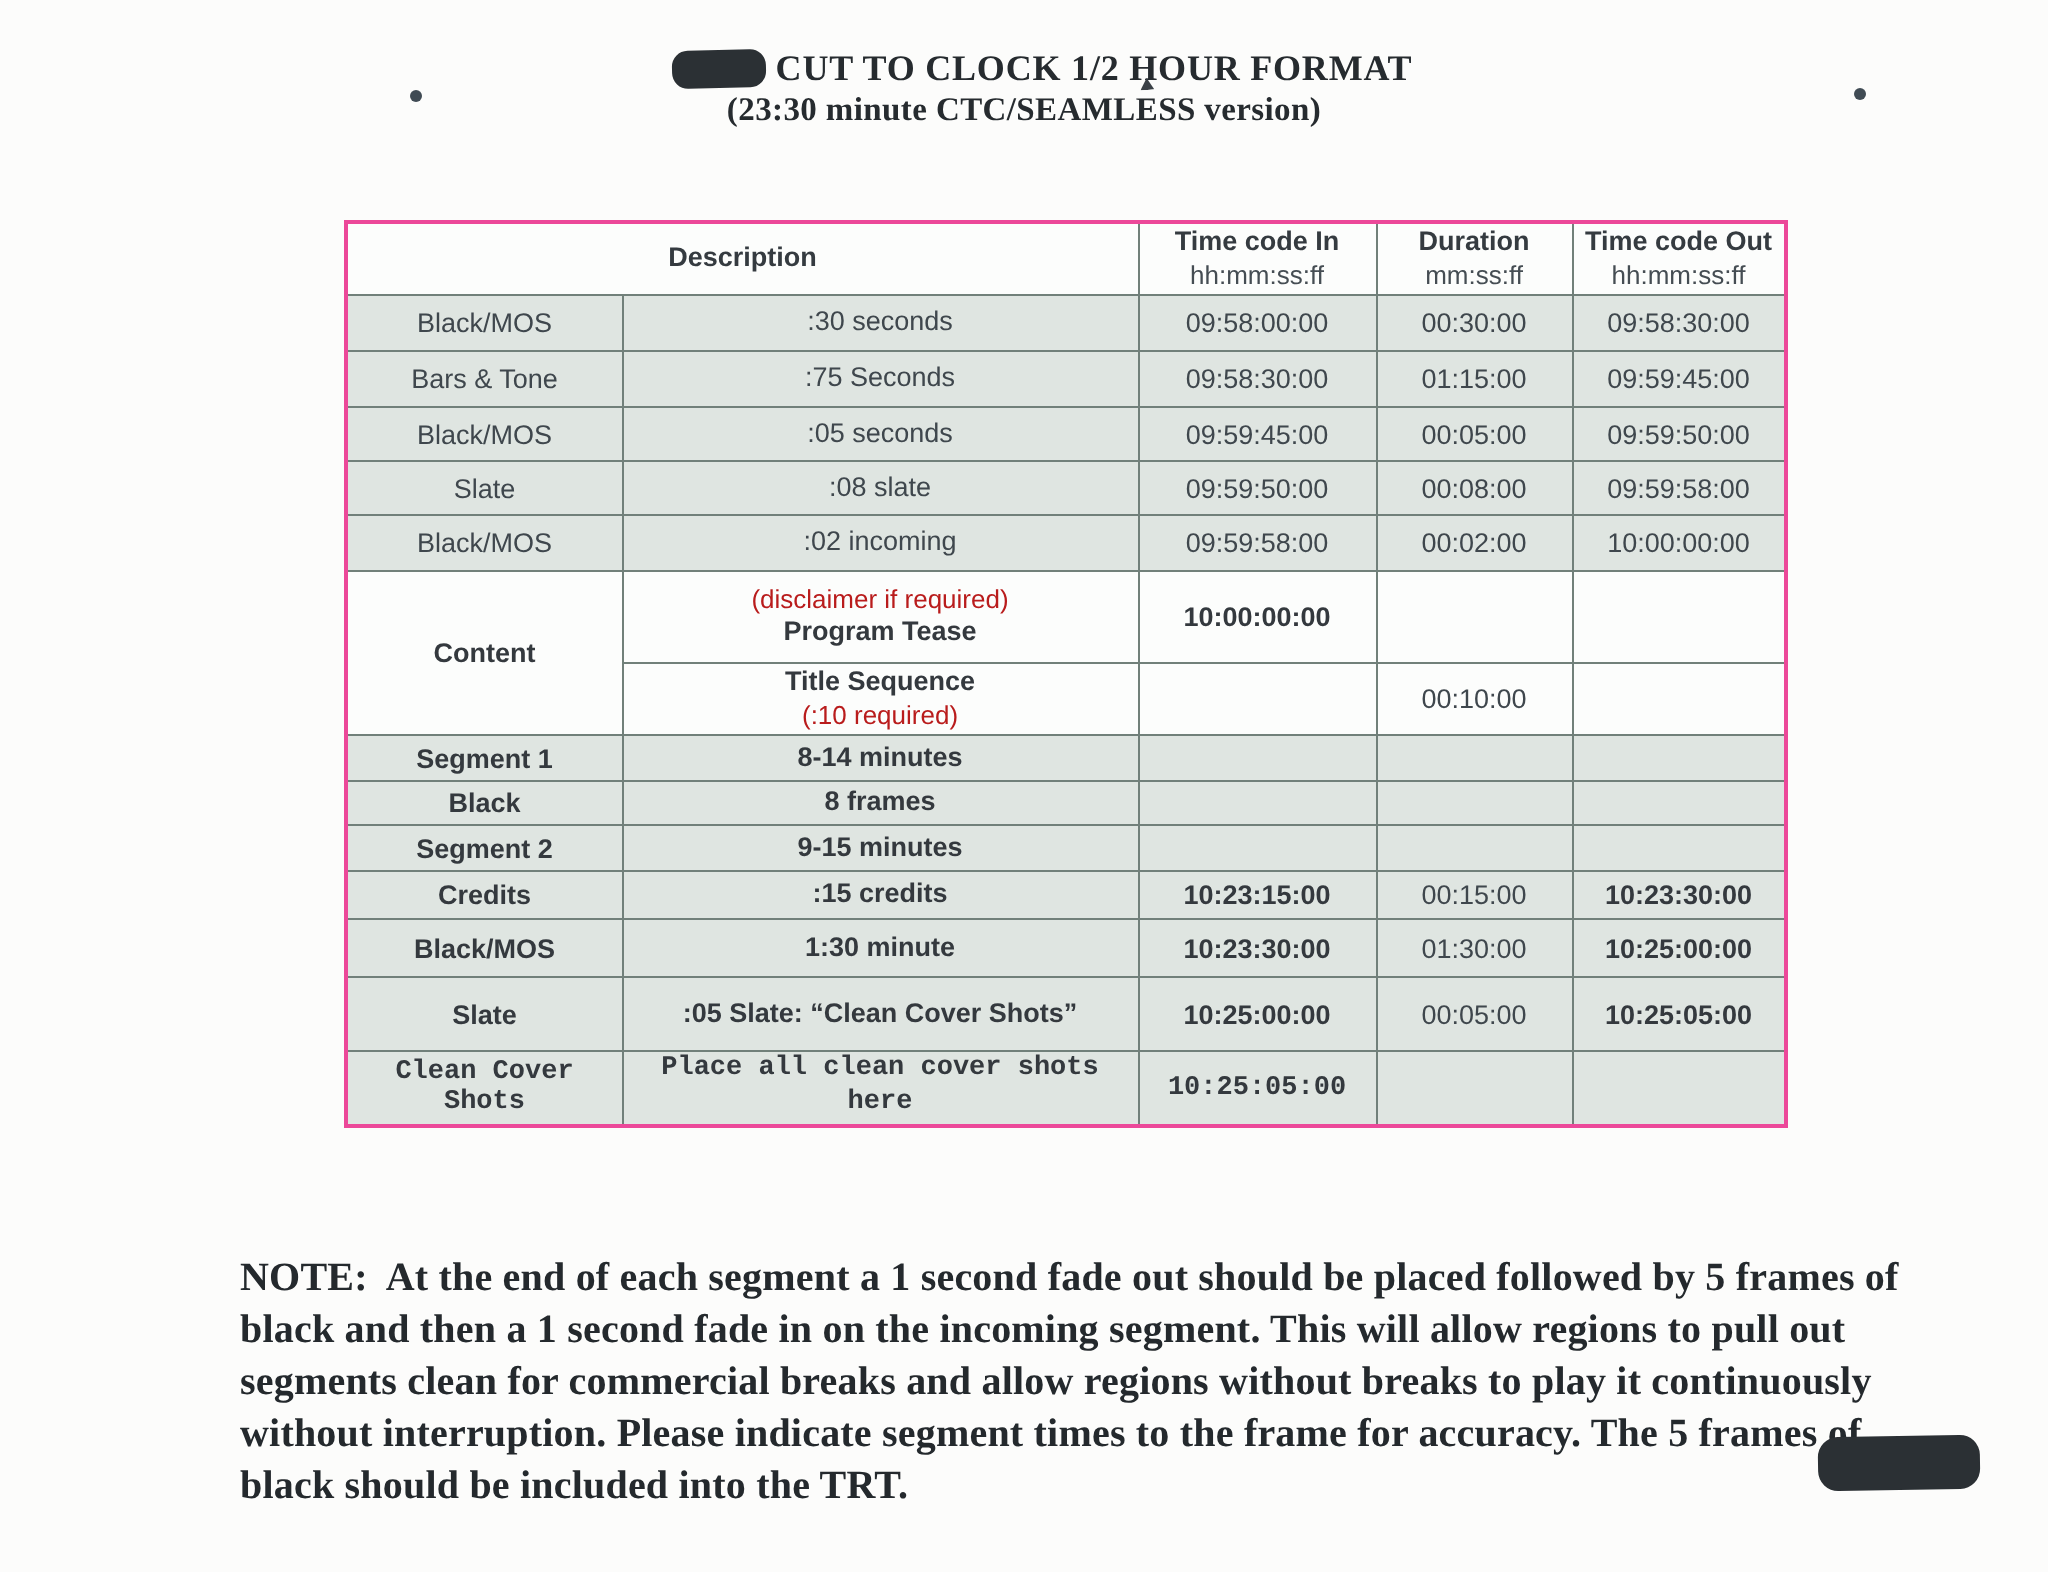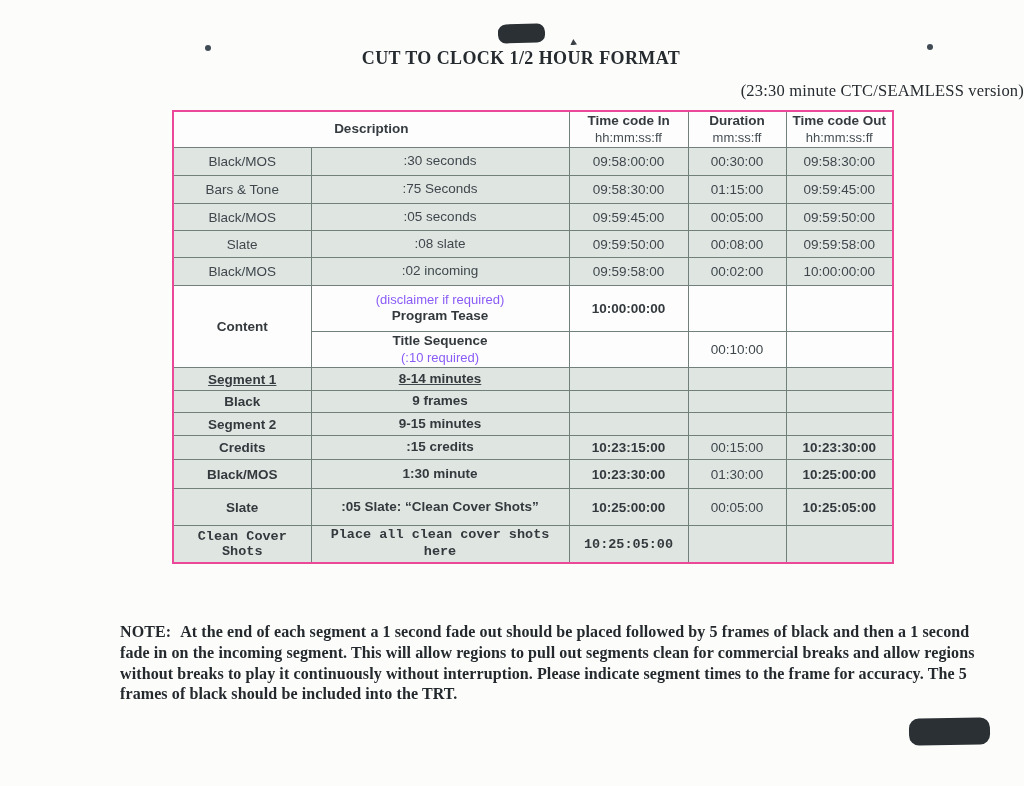--- a/index.html
+++ b/index.html
@@ -9,22 +9,22 @@
     font-family:"Liberation Sans",sans-serif;
   }
   .page{position:absolute;inset:0;}
 
   
   .title-wrap{
     position:absolute;left:0;top:24px;width:1024px;text-align:center;
     font-family:"Liberation Serif",serif;color:#262b2f;
   }
   .title-line1{font-size:18px;font-weight:bold;letter-spacing:.4px;
-    display:flex;align-items:center;justify-content:center;gap:5px;margin-left:18px;flex-direction:column;}
-  .title-line2{font-size:16.5px;font-weight:normal;margin-top:12px;letter-spacing:.2px;position:relative;text-align:right;}
+    display:flex;align-items:center;justify-content:center;gap:5px;margin-left:18px;}
+  .title-line2{font-size:16.5px;font-weight:bold;margin-top:0;letter-spacing:.2px;position:relative;}
   .redact-top{
     display:inline-block;width:47px;height:19px;background:#2b3034;
     border-radius:8px;transform:rotate(-1.5deg);
   }
   .pen-caret{
     position:absolute;left:570px;top:39px;width:7px;height:6px;background:#3a4046;
     clip-path:polygon(50% 0,100% 100%,0 100%);transform:rotate(-4deg);
   }
   .punch-dot{position:absolute;width:6px;height:6px;border-radius:50%;background:#404b54;}
   .dot-left{left:205px;top:45px;}
@@ -39,28 +39,28 @@
   }
   .clock-table th,.clock-table td{
     border:1px solid #71807a;text-align:center;vertical-align:middle;
     padding:1px 4px;overflow:hidden;background:#fcfdfc;
   }
   .clock-table thead th{font-weight:bold;color:#353b40;line-height:1.25;height:33px;}
   .clock-table .unit{display:block;font-weight:normal;color:#454d53;font-size:13px;}
   .clock-table tr.shaded td{background:#dfe5e1;}
   .clock-table td.white-cell{background:#fcfdfc;}
   .b{font-weight:bold;color:#34393e;}
-  .small{font-size:13px;color:#8b5cf6;line-height:1.15;}
+  .small{font-size:13px;color:#b91c1c;line-height:1.15;}
   .c-desc div{line-height:1.25;}
 
   
   .note{
     position:absolute;left:120px;top:606px;width:860px;
     font-family:"Liberation Serif",serif;font-weight:bold;
-    font-size:16px;line-height:1.3;color:#24292d;letter-spacing:.1px;
+    font-size:20px;line-height:1.3;color:#24292d;letter-spacing:.1px;
   }
   .note .note-label{margin-right:9px;}
 
   
   .redact-bottom{
     position:absolute;left:909px;top:718px;width:81px;height:27px;
     background:#2b3034;border-radius:10px;transform:rotate(-1deg);
   }
 </style>
 </head>
@@ -163,33 +163,33 @@
         </tr>
         <tr style="height: 31px;">
           <td class="c-desc">
             <div class="b">Title Sequence</div>
             <div class="small">(:10 required)</div>
           </td>
           <td class="c-time"></td>
           <td class="c-time">00:10:00</td>
           <td class="c-time"></td>
         </tr>
-        <tr class="shaded" style="height: 23px; text-decoration: underline;">
+        <tr class="shaded" style="height: 23px;">
           <td class="c-label b">Segment 1</td>
           <td class="c-desc">
             <div class="b">8-14 minutes</div>
           </td>
           <td class="c-time"></td>
           <td class="c-time"></td>
           <td class="c-time"></td>
         </tr>
         <tr class="shaded" style="height: 22px; padding-left: 44px;">
           <td class="c-label b">Black</td>
           <td class="c-desc">
-            <div class="b">9 frames</div>
+            <div class="b">8 frames</div>
           </td>
           <td class="c-time"></td>
           <td class="c-time"></td>
           <td class="c-time"></td>
         </tr>
         <tr class="shaded" style="height: 23px; margin-left: 45px;">
           <td class="c-label b">Segment 2</td>
           <td class="c-desc">
             <div class="b">9-15 minutes</div>
           </td>

